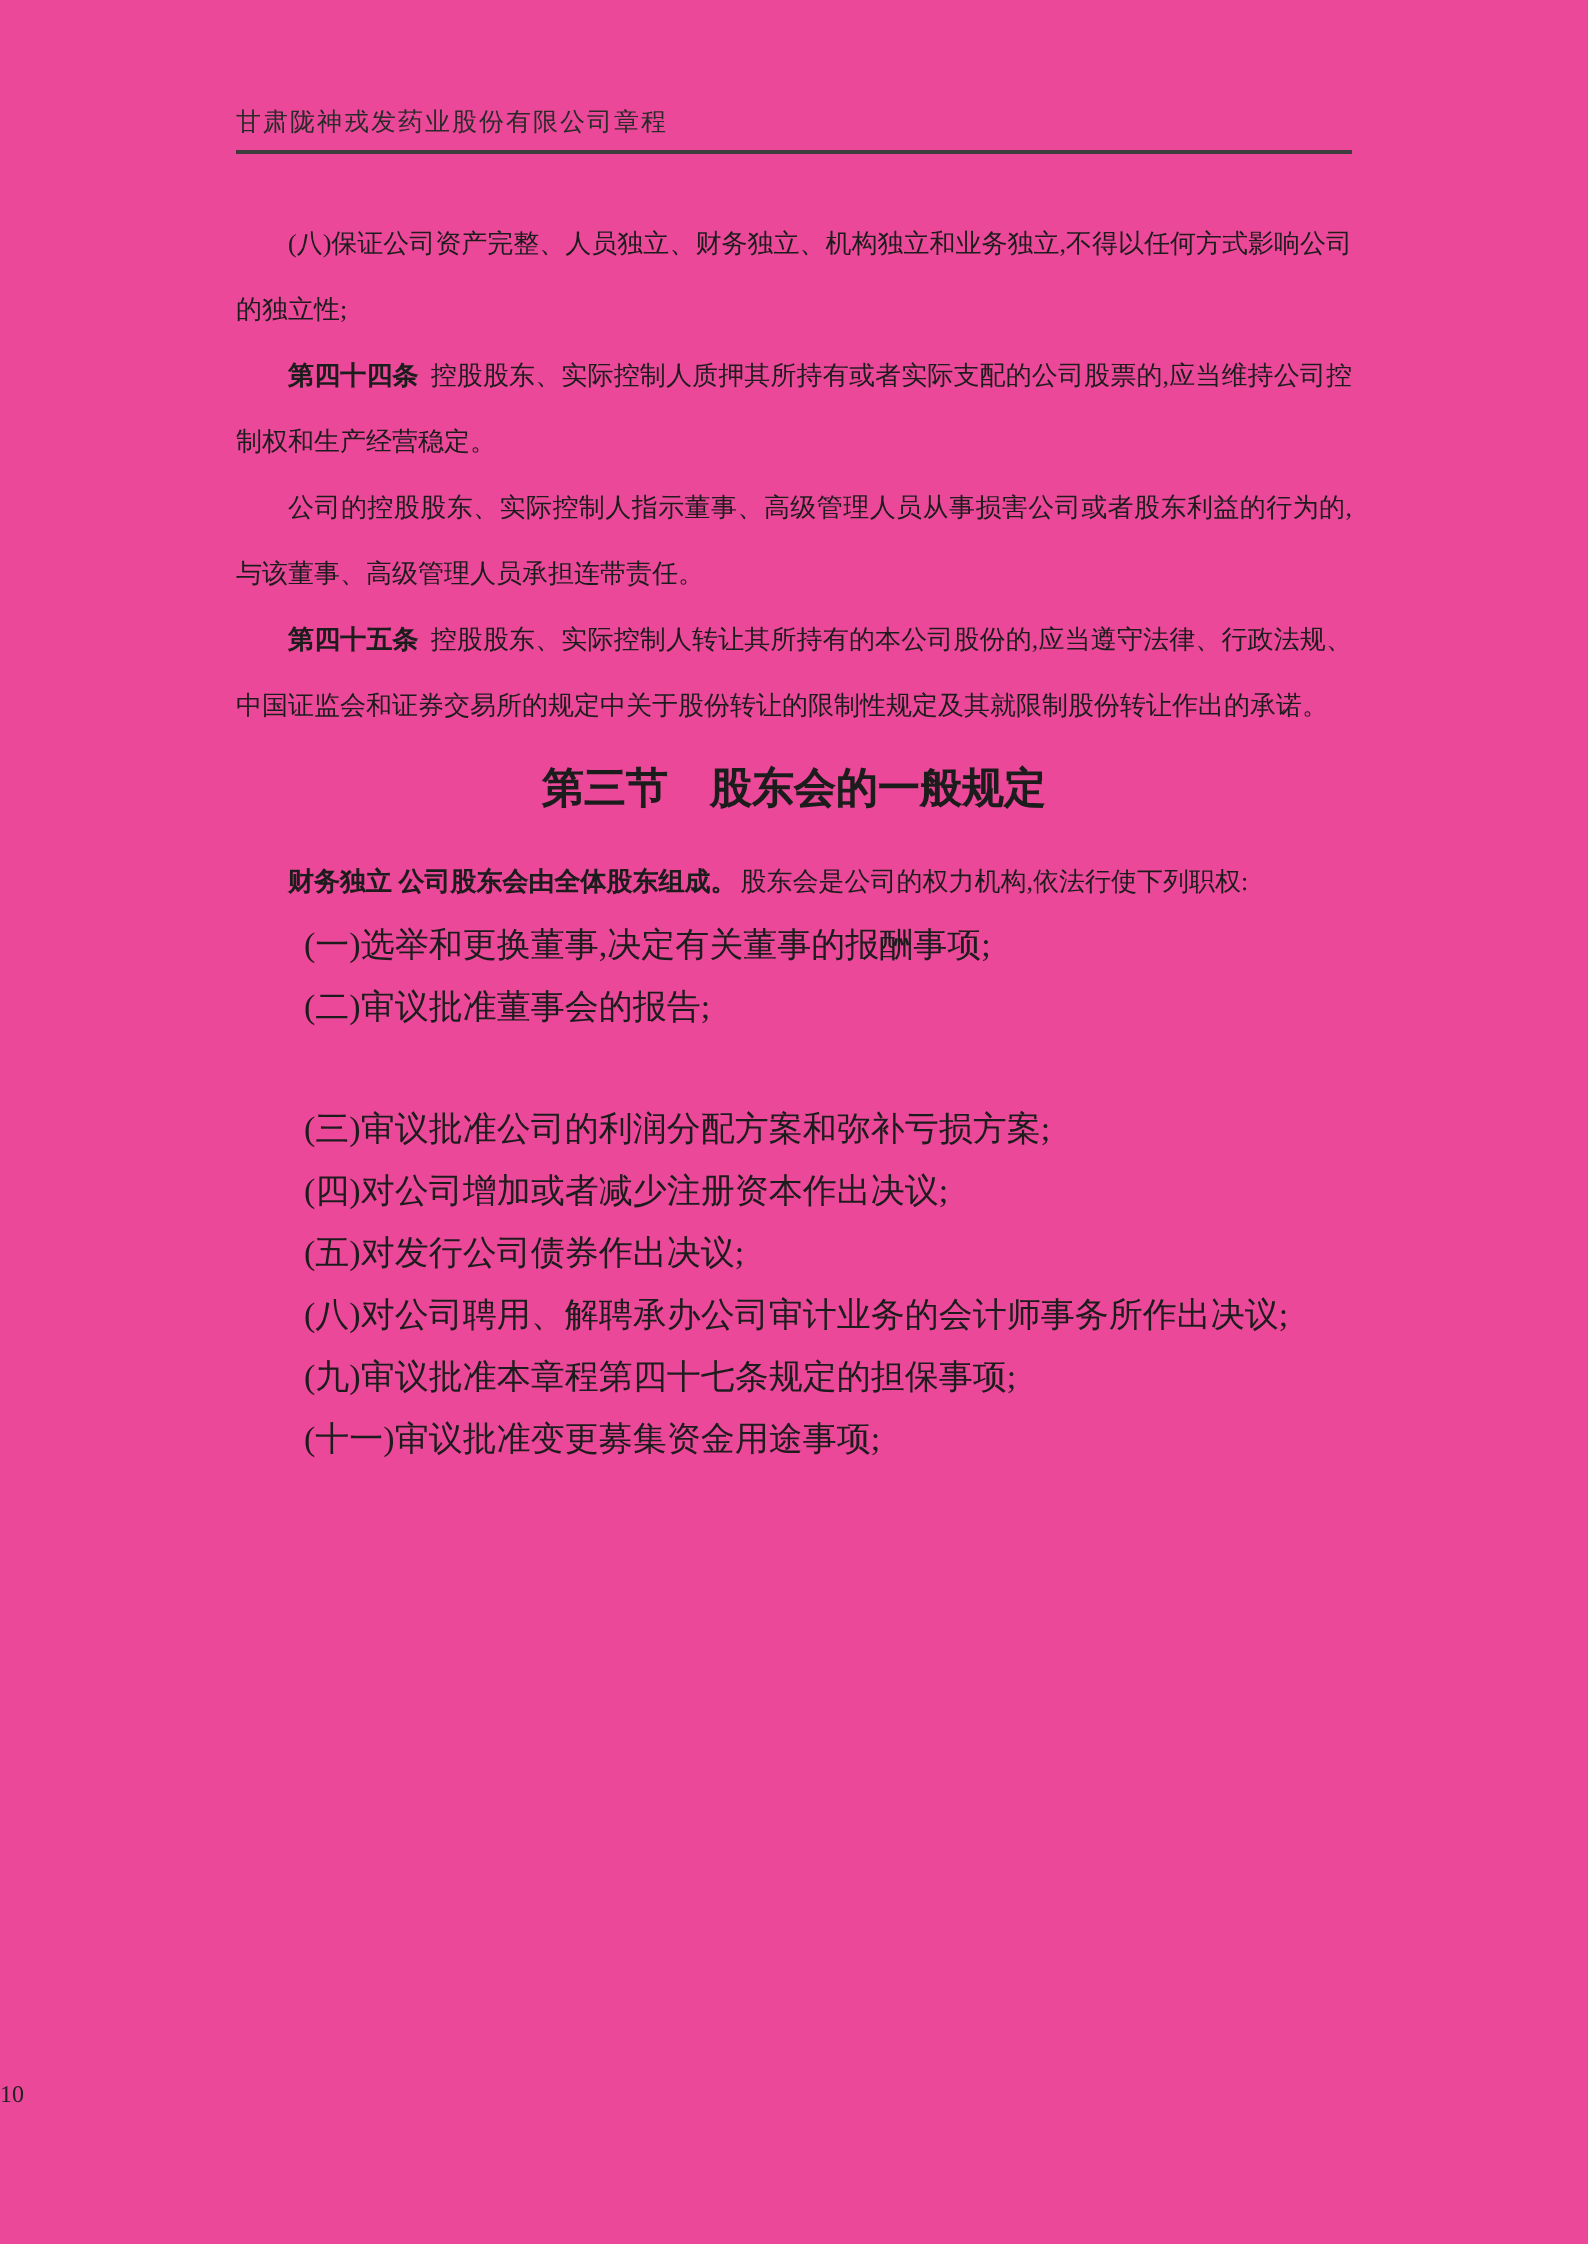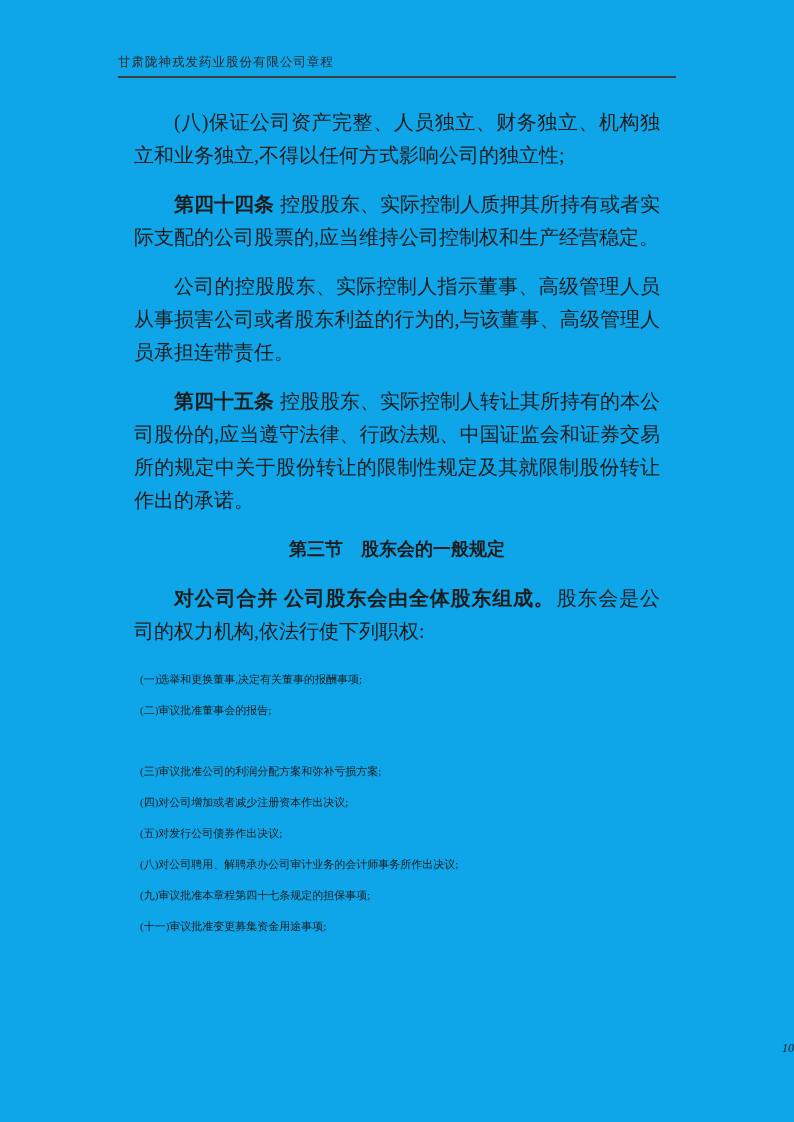--- a/index.html
+++ b/index.html
@@ -2,70 +2,69 @@
 <html><head>
 <meta charset="utf-8">
 <style>
   * { box-sizing: border-box; }
   html, body { margin: 0; padding: 0; background: #ffffff; }
   .page {
     position: relative;
     width: 794px;
     height: 1122px;
     margin: 0 auto;
-    background: #0ea5e9;
+    background: #ec4899;
     font-family: "Liberation Serif", "DejaVu Serif", serif;
     color: #1c1c1c;
     overflow: hidden;
   }
   .header {
     margin: 0 118px;
     padding-top: 52px;
     padding-bottom: 5px;
     border-bottom: 2px solid #3d3d3d;
   }
   .header-title {
     font-size: 12.5px;
     letter-spacing: 1px;
     color: #2a2a2a;
   }
   .doc-body {
     margin: 28px 118px 0 118px;
     text-align: justify;
   }
   .para {
-    margin: 16px;
-    font-size: 20px;
+    margin: 0;
+    font-size: 13px;
     line-height: 33px;
     text-indent: 2em;
   }
   .art-label { font-weight: bold; margin-right: 6px; }
   .art-lead  { font-weight: bold; margin-right: 2px; }
   .section-heading {
     margin: 9px 0 13px 0;
-    font-size: 18px;
+    font-size: 21px;
     font-weight: bold;
     text-align: center;
     text-indent: 0;
     line-height: 33px;
   }
   .clause {
     margin: 0;
-    font-size: 11px;
+    font-size: 17px;
     line-height: 31px;
     text-indent: 2em;
   }
   .blank-line { height: 30px; }
   .footer {
     position: absolute;
     left: 0;
     top: 1038px;
     width: 100%;
-    text-align: right;
-    font-style: italic;
+    text-align: left;
   }
   .page-number { font-size: 12px; color: #222; }
 </style>
 </head>
 <body>
 
 <div class="page">
 
   <div class="header">
     <span class="header-title">甘肃陇神戎发药业股份有限公司章程</span>
@@ -75,21 +74,21 @@
 
     <p class="para">(八)保证公司资产完整、人员独立、财务独立、机构独立和业务独立,不得以任何方式影响公司的独立性;</p>
     <p class="para"><span class="art-label">第四十四条</span><span>控股股东、实际控制人质押其所持有或者实际支配的公司股票的,应当维持公司控制权和生产经营稳定。</span></p>
 
     <p class="para">公司的控股股东、实际控制人指示董事、高级管理人员从事损害公司或者股东利益的行为的,与该董事、高级管理人员承担连带责任。</p>
 
     <p class="para"><span class="art-label">第四十五条</span><span>控股股东、实际控制人转让其所持有的本公司股份的,应当遵守法律、行政法规、中国证监会和证券交易所的规定中关于股份转让的限制性规定及其就限制股份转让作出的承诺。</span></p>
 
     <h2 class="section-heading">第三节　股东会的一般规定</h2>
 
-    <p class="para"><span class="art-lead">对公司合并 公司股东会由全体股东组成。</span><span>股东会是公司的权力机构,依法行使下列职权:</span></p>
+    <p class="para"><span class="art-lead">财务独立 公司股东会由全体股东组成。</span><span>股东会是公司的权力机构,依法行使下列职权:</span></p>
 
     <p class="clause">(一)选举和更换董事,决定有关董事的报酬事项;</p>
     <p class="clause">(二)审议批准董事会的报告;</p>
     <div class="blank-line"></div>
     <p class="clause">(三)审议批准公司的利润分配方案和弥补亏损方案;</p>
     <p class="clause">(四)对公司增加或者减少注册资本作出决议;</p>
     <p class="clause">(五)对发行公司债券作出决议;</p>
     <p class="clause">(八)对公司聘用、解聘承办公司审计业务的会计师事务所作出决议;</p>
     <p class="clause">(九)审议批准本章程第四十七条规定的担保事项;</p>
     <p class="clause">(十一)审议批准变更募集资金用途事项;</p>

